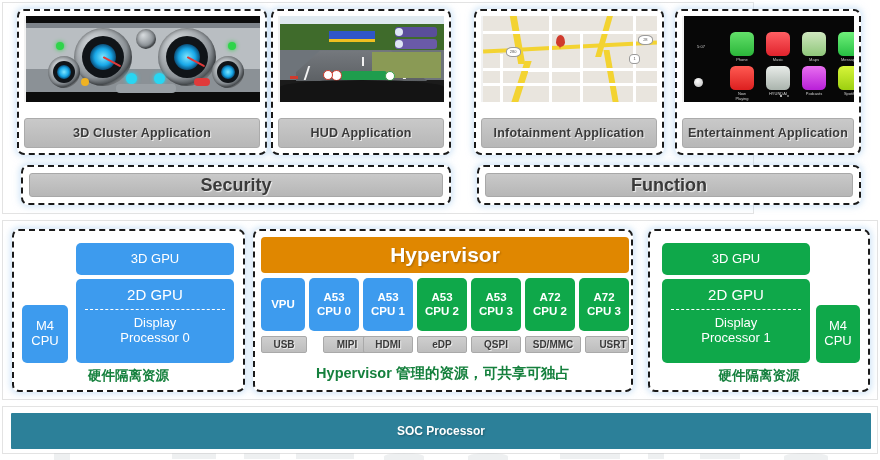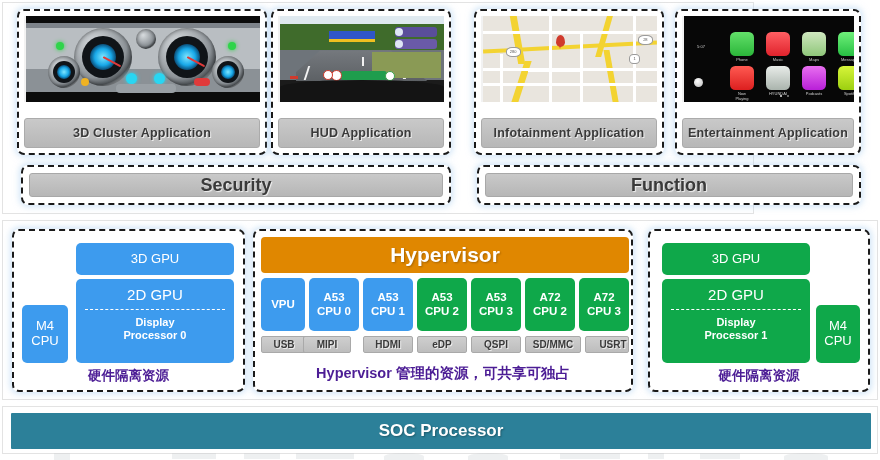--- a/index.html
+++ b/index.html
@@ -68,25 +68,25 @@
     position:absolute;border-radius:5px;box-sizing:border-box;
     display:flex;align-items:center;justify-content:center;
     text-align:center;color:#fff;line-height:1.15;
   }
   .blue{background:#3d9bee;}
   .green{background:#0fa84a;}
 
   .split{flex-direction:column;justify-content:flex-start;padding-top:5px;}
   .split .top{height:22px;display:flex;align-items:center;justify-content:center;width:100%;font-size:15px;}
   .split .rule{width:88%;border-top:1.5px dashed #ffffff;margin:3px 0 6px 0;}
-  .split .bot{font-size:11px;font-weight:bold;}
+  .split .bot{font-size:13px;}
 
   .hw-caption{
     position:absolute;text-align:center;width:100%;
-    font-size:13.5px;font-weight:bold;color:#4c1d95;
+    font-size:13.5px;font-weight:bold;color:#15803d;
     text-shadow:1px 1px 0 rgba(255,255,255,.6);
   }
 
   .periph{
     position:absolute;height:17px;
     background:linear-gradient(#cfcfcf,#bdbdbd);
     border:1px solid #a9a9a9;border-radius:2px;
     box-sizing:border-box;
     display:flex;align-items:center;justify-content:center;
     font-size:10px;font-weight:bold;color:#3a3a3a;
@@ -102,21 +102,21 @@
     display:flex;align-items:center;justify-content:center;
     font-size:21px;font-weight:bold;
     text-shadow:1px 1px 2px rgba(0,0,0,.25);
   }
 
   
   .soc{
     position:absolute;left:8px;top:6px;width:860px;height:36px;
     background:#2c8099;
     display:flex;align-items:center;justify-content:center;
-    color:#ffffff;font-size:17px;font-weight:bold;
+    color:#ffffff;font-size:12px;font-weight:bold;
     text-shadow:1px 1px 2px rgba(0,0,0,.3);
     border-radius:1px;
   }
 
   
   .watermark{
     position:absolute;left:0;top:452px;width:880px;height:8px;
     overflow:hidden;opacity:.30;
   }
   .wm-s{position:absolute;background:#c9ced2;}
@@ -376,21 +376,21 @@
         </span>
       </div>
       <div class="blk green" style="left:324px;top:47px;width:50px;height:53px;">
         <span class="cpu-label">
           <span>A72</span>
           <span class="l2">CPU 3</span>
         </span>
       </div>
 
       <div class="periph" style="left:6px;top:105px;width:46px;">USB</div>
-      <div class="periph" style="left:48px;top:105px;width:48px;">MIPI</div>
+      <div class="periph" style="left:68px;top:105px;width:48px;">MIPI</div>
       <div class="periph" style="left:108px;top:105px;width:50px;">HDMI</div>
       <div class="periph" style="left:162px;top:105px;width:50px;">eDP</div>
       <div class="periph" style="left:216px;top:105px;width:50px;">QSPI</div>
       <div class="periph" style="left:270px;top:105px;width:56px;">SD/MMC</div>
       <div class="periph" style="left:330px;top:105px;width:44px;padding-left:12px;">USRT</div>
 
       <div class="hw-caption" style="left:0;top:133px;font-size:14.5px;">Hypervisor 管理的资源，可共享可独占</div>
     </div>
 
     <div class="dashed" style="left:645px;top:8px;width:222px;height:163px;">

